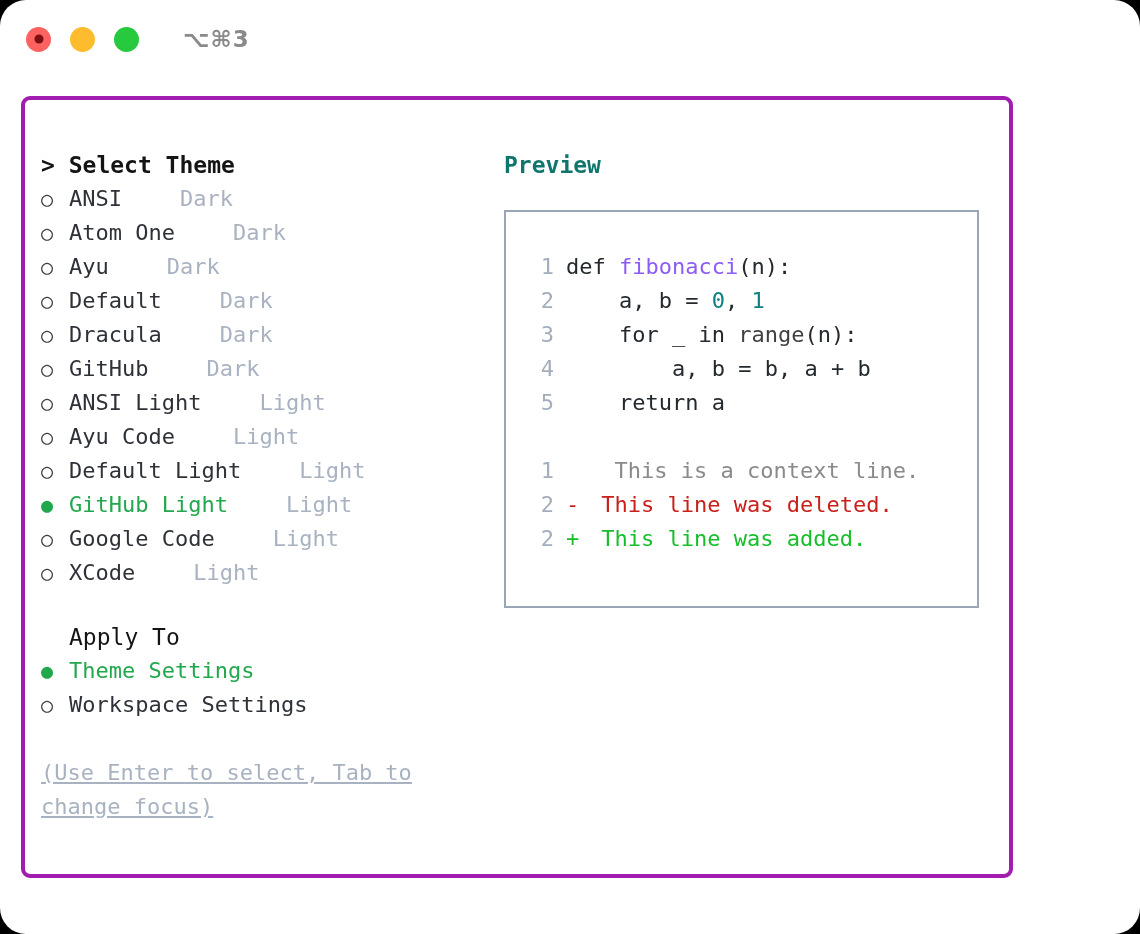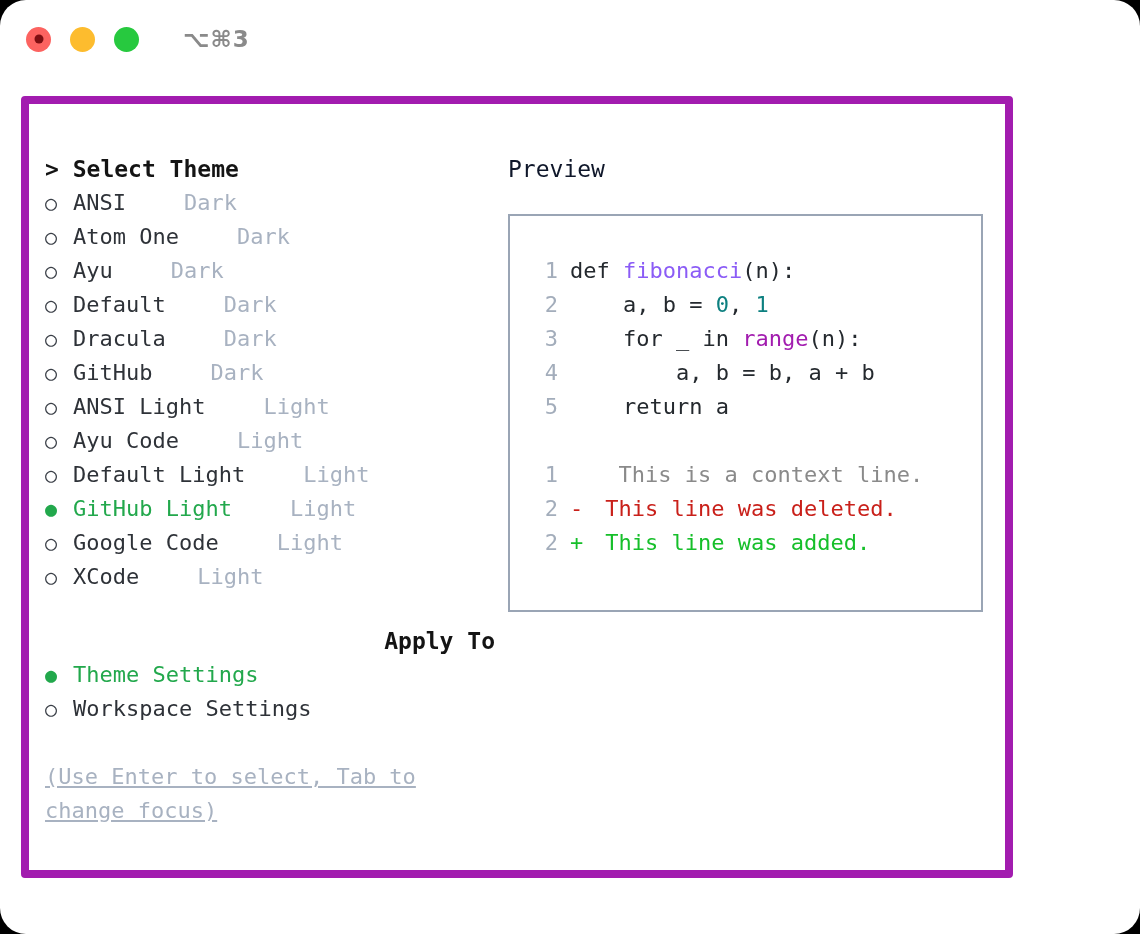--- a/index.html
+++ b/index.html
@@ -67,22 +67,22 @@
     font-family: "DejaVu Sans", "Liberation Sans", sans-serif;
   }
 
   
   .dialog {
     position: absolute;
     left: 21px;
     top: 96px;
     width: 992px;
     height: 782px;
-    border: 8px solid #a21caf;
-    border-radius: 4px;
+    border: 4px solid #a21caf;
+    border-radius: 9px;
     background: #ffffff;
     box-sizing: border-box;
   }
 
   .columns {
     position: absolute;
     left: 0; top: 0;
     width: 100%; height: 100%;
   }
 
@@ -95,23 +95,22 @@
   }
 
   .section-header {
     font-size: 23px;
     font-weight: bold;
     color: #141414;
     line-height: 34px;
     white-space: pre;
   }
   .section-header.plain {
-    font-weight: bold;
+    font-weight: normal;
     padding-left: 28px;
-    text-align: right;
   }
 
   .opt-list { margin: 0; padding: 0; }
 
   .opt {
     display: flex;
     align-items: baseline;
     line-height: 34px;
     font-size: 22px;
     white-space: pre;
@@ -145,22 +144,22 @@
 
   
   .right-col {
     position: absolute;
     left: 479px;
     top: 48px;
     width: 490px;
   }
   .preview-title {
     font-size: 23px;
-    font-weight: normal;
-    color: #0f172a;
+    font-weight: bold;
+    color: #0f766e;
     line-height: 34px;
   }
   .preview-box {
     margin-top: 28px;
     width: 475px;
     height: 398px;
     border: 2px solid #9aa5b5;
     box-sizing: border-box;
     background: #ffffff;
     padding: 38px 0 0 18px;
@@ -180,21 +179,21 @@
     padding-right: 12px;
   }
   .marker {
     flex: 0 0 22px;
     text-align: left;
   }
   .code-text { color: #24292e; }
 
   .tok-fn   { color: #8b5cf6; }
   .tok-num  { color: #0d8080; }
-  .tok-call { color: #a21caf; }
+  .tok-call { color: #404040; }
 
   .gap-row { height: 34px; }
 
   .diff-ctx .code-text,
   .diff-ctx .marker { color: #8a8a8a; text-align: right; }
   .diff-del .code-text,
   .diff-del .marker { color: #c9201a; }
   .diff-add .code-text,
   .diff-add .marker { color: #16bf2a; }
 </style>

